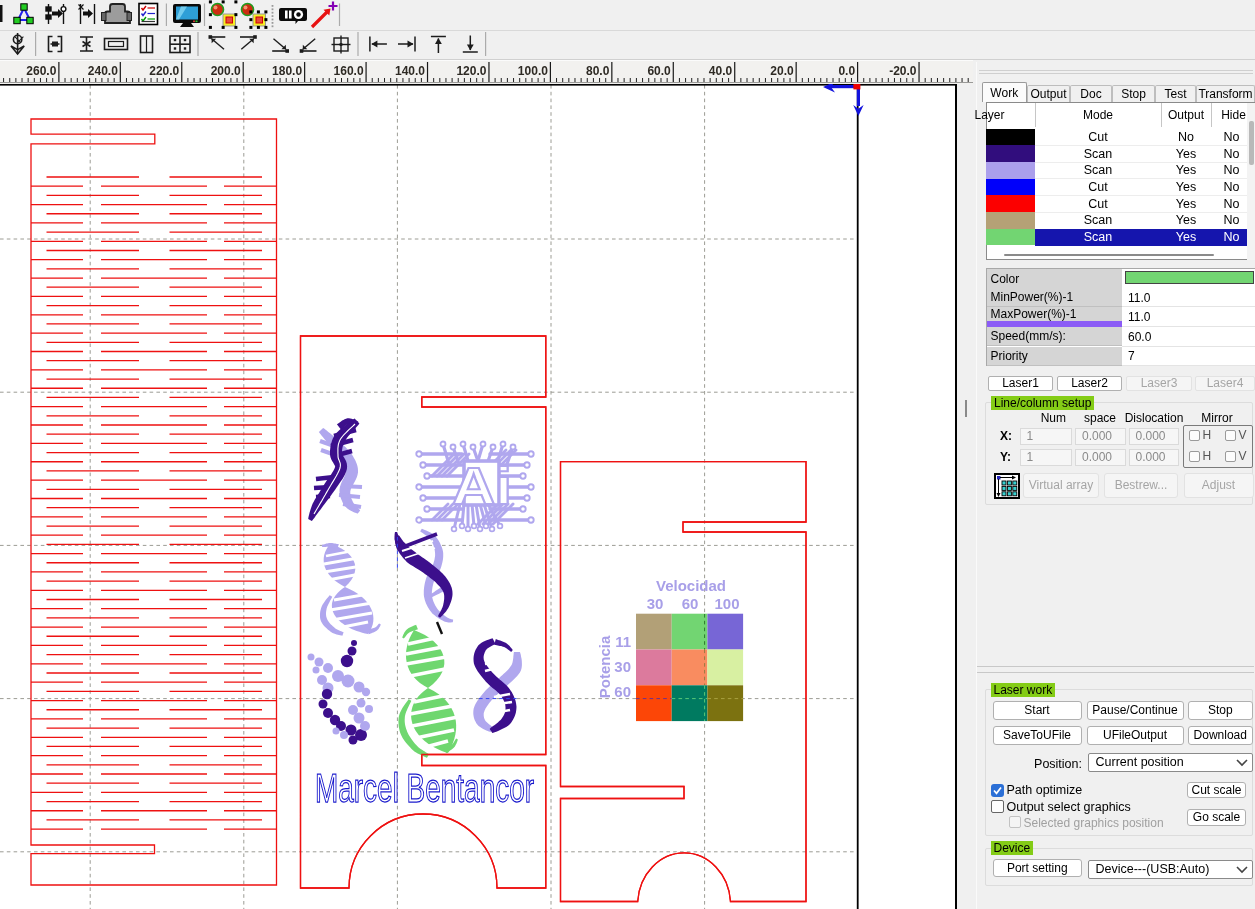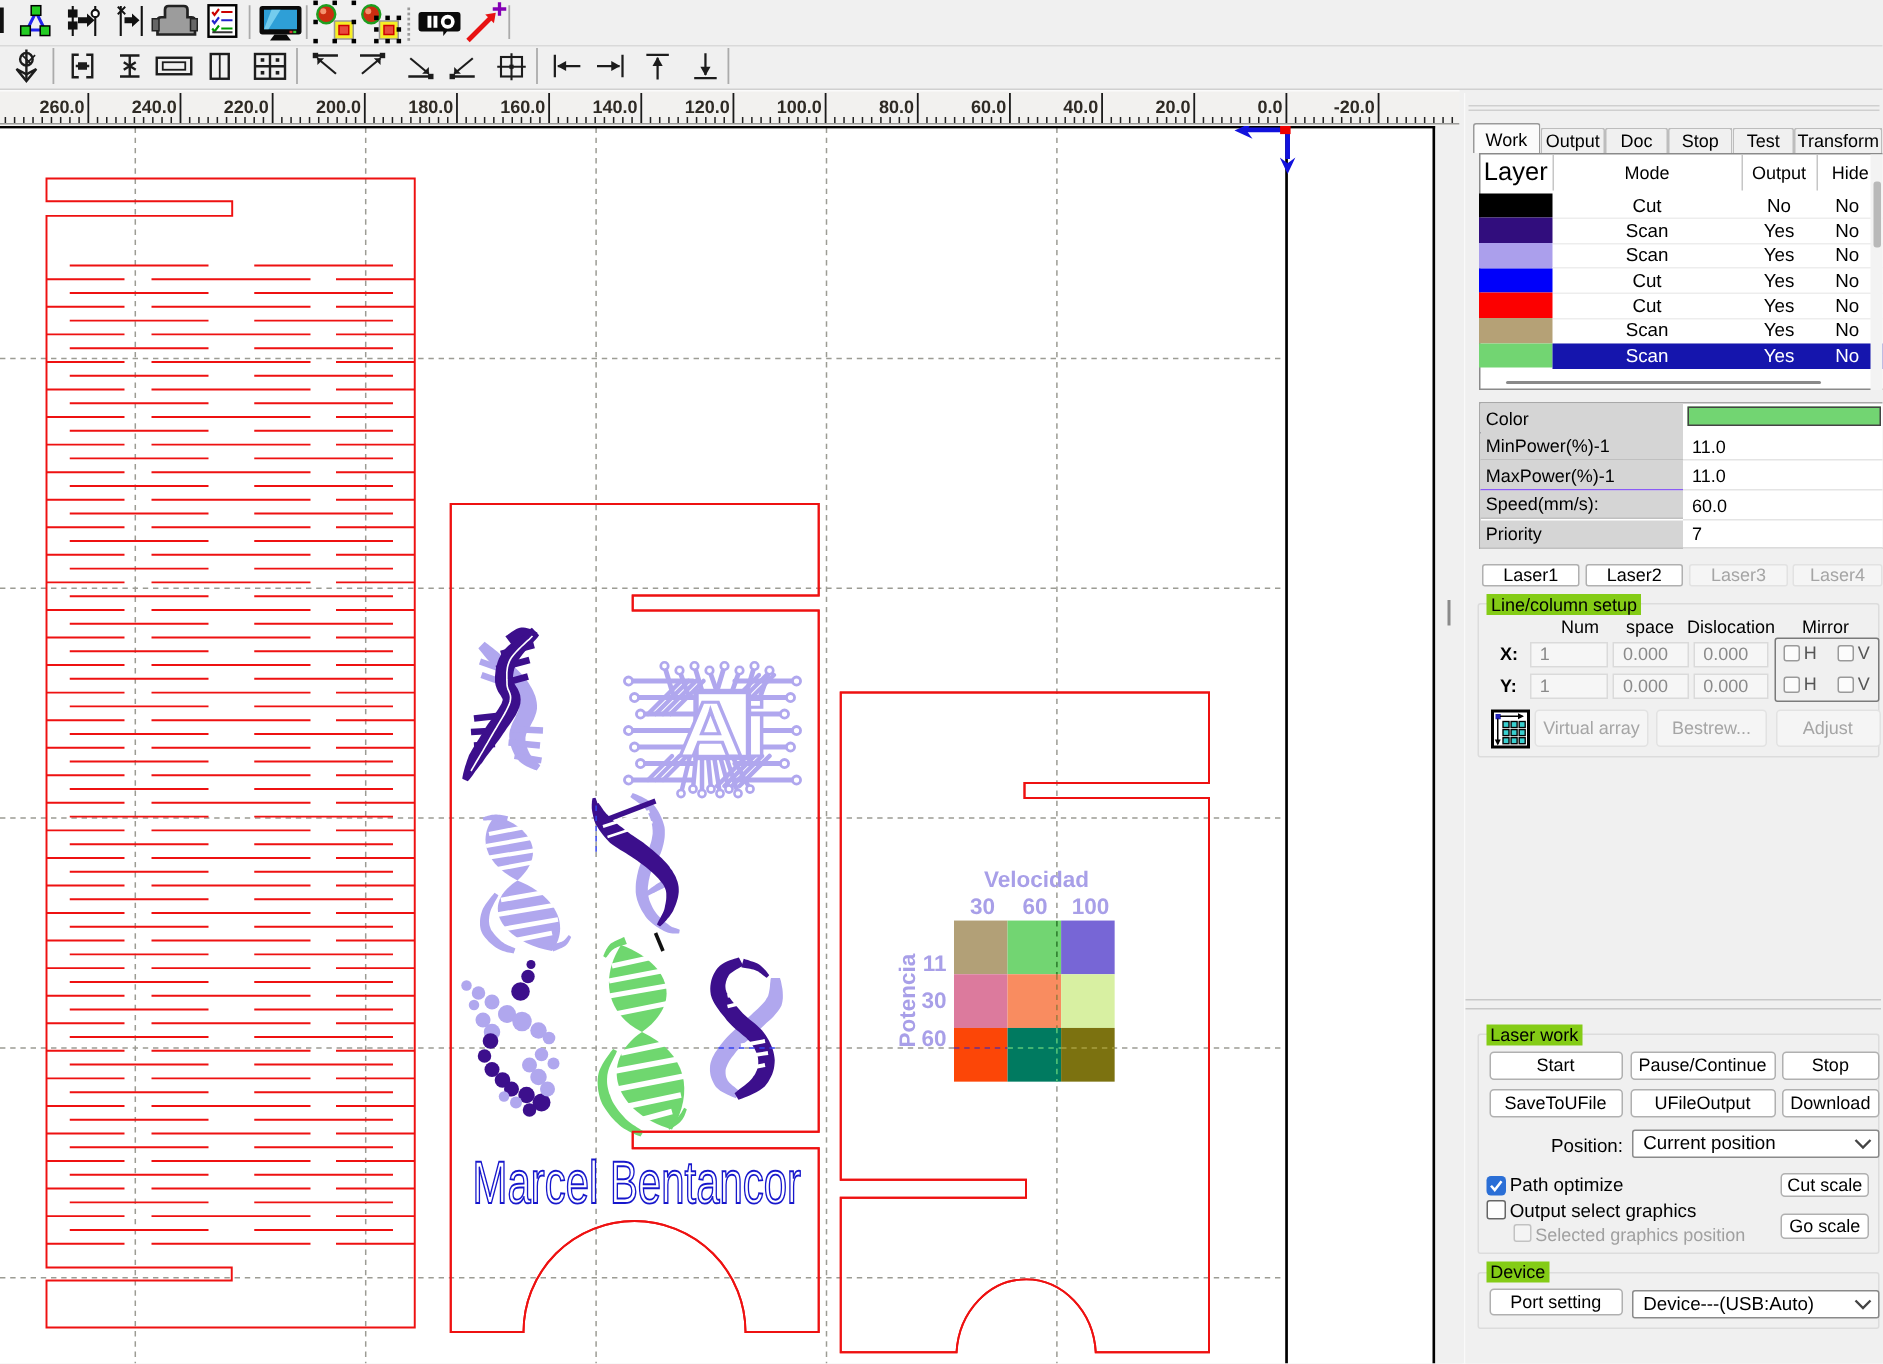--- a/index.html
+++ b/index.html
@@ -580,21 +580,21 @@
     <div style="position:absolute;left:976.5px;top:60px;width:278.5px;height:849px;background:#f0f0f0"></div>
     <div style="position:absolute;left:979px;top:70px;width:274px;height:1px;background:#cfcfcf"></div>
     <div style="position:absolute;left:979px;top:72.5px;width:274px;height:1px;background:#cfcfcf"></div>
     <div style="position:absolute;left:981.5px;top:82px;width:45.5px;height:20px;background:#fbfbfb;border:1px solid #9a9a9a;border-bottom:none;border-radius:2px 2px 0 0;font-size:12px;display:flex;align-items:center;justify-content:center;z-index:3">Work</div>
     <div style="position:absolute;left:1027px;top:84.5px;width:43px;height:17.5px;background:#f0f0f0;border:1px solid #bdbdbd;border-bottom:none;border-radius:2px 2px 0 0;font-size:12px;display:flex;align-items:center;justify-content:center;z-index:2">Output</div>
     <div style="position:absolute;left:1070px;top:84.5px;width:42px;height:17.5px;background:#f0f0f0;border:1px solid #bdbdbd;border-bottom:none;border-radius:2px 2px 0 0;font-size:12px;display:flex;align-items:center;justify-content:center;z-index:2">Doc</div>
     <div style="position:absolute;left:1112px;top:84.5px;width:43px;height:17.5px;background:#f0f0f0;border:1px solid #bdbdbd;border-bottom:none;border-radius:2px 2px 0 0;font-size:12px;display:flex;align-items:center;justify-content:center;z-index:2">Stop</div>
     <div style="position:absolute;left:1155px;top:84.5px;width:41px;height:17.5px;background:#f0f0f0;border:1px solid #bdbdbd;border-bottom:none;border-radius:2px 2px 0 0;font-size:12px;display:flex;align-items:center;justify-content:center;z-index:2">Test</div>
     <div style="position:absolute;left:1196px;top:84.5px;width:59px;height:17.5px;background:#f0f0f0;border:1px solid #bdbdbd;border-bottom:none;border-radius:2px 2px 0 0;font-size:12px;display:flex;align-items:center;justify-content:center;z-index:2">Transform</div>
     <div style="position:absolute;left:985.5px;top:102px;width:269.5px;height:158px;background:#fff;border:1px solid #8a8a8a;border-right:none"></div>
-    <div style="position:absolute;left:986px;top:102px;width:49px;height:26px;font-size:17px;display:flex;align-items:center;justify-content:center">Layer</div>
+    <div style="position:absolute;left:965px;top:102px;width:49px;height:26px;font-size:12px;display:flex;align-items:center;justify-content:center">Layer</div>
     <div style="position:absolute;left:1035.5px;top:102px;width:125px;height:26px;font-size:12px;display:flex;align-items:center;justify-content:center">Mode</div>
     <div style="position:absolute;left:1161px;top:102px;width:50px;height:26px;font-size:12px;display:flex;align-items:center;justify-content:center">Output</div>
     <div style="position:absolute;left:1211.5px;top:102px;width:44px;height:26px;font-size:12px;display:flex;align-items:center;justify-content:center">Hide</div>
     <div style="position:absolute;left:1035.2px;top:103px;width:1px;height:24px;background:#c6c6c6"></div>
     <div style="position:absolute;left:1160.9px;top:103px;width:1px;height:24px;background:#c6c6c6"></div>
     <div style="position:absolute;left:1211.2px;top:103px;width:1px;height:24px;background:#c6c6c6"></div>
     <div style="position:absolute;left:986.3px;top:128.6px;width:48.9px;height:16.7px;background:#000000"></div>
     <div style="position:absolute;left:1035.5px;top:128.6px;width:125px;height:16.7px;font-size:12.5px;color:#000;display:flex;align-items:center;justify-content:center">Cut</div>
     <div style="position:absolute;left:1161px;top:128.6px;width:50px;height:16.7px;font-size:12.5px;color:#000;display:flex;align-items:center;justify-content:center">No</div>
     <div style="position:absolute;left:1211.5px;top:128.6px;width:40px;height:16.7px;font-size:12.5px;color:#000;display:flex;align-items:center;justify-content:center">No</div>
@@ -630,21 +630,21 @@
     <div style="position:absolute;left:1161px;top:228.8px;width:50px;height:16.7px;font-size:12.5px;color:#fff;display:flex;align-items:center;justify-content:center">Yes</div>
     <div style="position:absolute;left:1211.5px;top:228.8px;width:40px;height:16.7px;font-size:12.5px;color:#fff;display:flex;align-items:center;justify-content:center">No</div>
     <div style="position:absolute;left:1247px;top:102.5px;width:8px;height:157px;background:#f3f3f3"></div>
     <div style="position:absolute;left:1248.5px;top:121px;width:5px;height:44px;background:#b9b9b9;border-radius:2px"></div>
     <div style="position:absolute;left:1004px;top:254.3px;width:210px;height:2.2px;background:#8a8a8a;border-radius:1px"></div>
     <div style="position:absolute;left:985.5px;top:268.3px;width:269.5px;height:97.75px;background:#fff;border:1px solid #a8a8a8;border-right:none"></div>
     <div style="position:absolute;left:986.5px;top:269.30px;width:135.5px;height:19.55px;background:#d5d5d5;border-bottom:1px solid #0f172a;font-size:12px;display:flex;align-items:center;padding-left:4px">Color</div>
     <div style="position:absolute;left:986.5px;top:287.85px;width:135.5px;height:19.55px;background:#d5d5d5;border-bottom:1px solid #c0c0c0;font-size:12px;display:flex;align-items:center;padding-left:4px">MinPower(%)-1</div>
     <div style="position:absolute;left:1128px;top:287.85px;width:120px;height:19.55px;font-size:12px;display:flex;align-items:center">11.0</div>
     <div style="position:absolute;left:1122px;top:306.40px;width:133px;height:1px;background:#e4e4e4"></div>
-    <div style="position:absolute;left:986.5px;top:307.40px;width:135.5px;height:19.55px;background:#d5d5d5;border-bottom:1px solid #8b5cf6;font-size:12px;display:flex;align-items:center;padding-left:4px">MaxPower(%)-1</div>
+    <div style="position:absolute;left:986.5px;top:307.40px;width:135.5px;height:19.55px;background:#d5d5d5;border-bottom:6px solid #8b5cf6;font-size:12px;display:flex;align-items:center;padding-left:4px">MaxPower(%)-1</div>
     <div style="position:absolute;left:1128px;top:307.40px;width:120px;height:19.55px;font-size:12px;display:flex;align-items:center">11.0</div>
     <div style="position:absolute;left:1122px;top:325.95px;width:133px;height:1px;background:#e4e4e4"></div>
     <div style="position:absolute;left:986.5px;top:326.95px;width:135.5px;height:19.55px;background:#d5d5d5;border-bottom:1px solid #c0c0c0;font-size:12px;display:flex;align-items:center;padding-left:4px">Speed(mm/s):</div>
     <div style="position:absolute;left:1128px;top:326.95px;width:120px;height:19.55px;font-size:12px;display:flex;align-items:center">60.0</div>
     <div style="position:absolute;left:1122px;top:345.50px;width:133px;height:1px;background:#e4e4e4"></div>
     <div style="position:absolute;left:986.5px;top:346.50px;width:135.5px;height:19.55px;background:#d5d5d5;border-bottom:1px solid #c0c0c0;font-size:12px;display:flex;align-items:center;padding-left:4px">Priority</div>
     <div style="position:absolute;left:1128px;top:346.50px;width:120px;height:19.55px;font-size:12px;display:flex;align-items:center">7</div>
     <div style="position:absolute;left:1122px;top:365.05px;width:133px;height:1px;background:#e4e4e4"></div>
     <div style="position:absolute;left:1124.5px;top:270.8px;width:129.5px;height:13.5px;background:#72d572;border:1px solid #444"></div>
     <div class="btn" style="left:988px;top:375.5px;width:65px;height:15.5px;border-radius:2px">Laser1</div>

